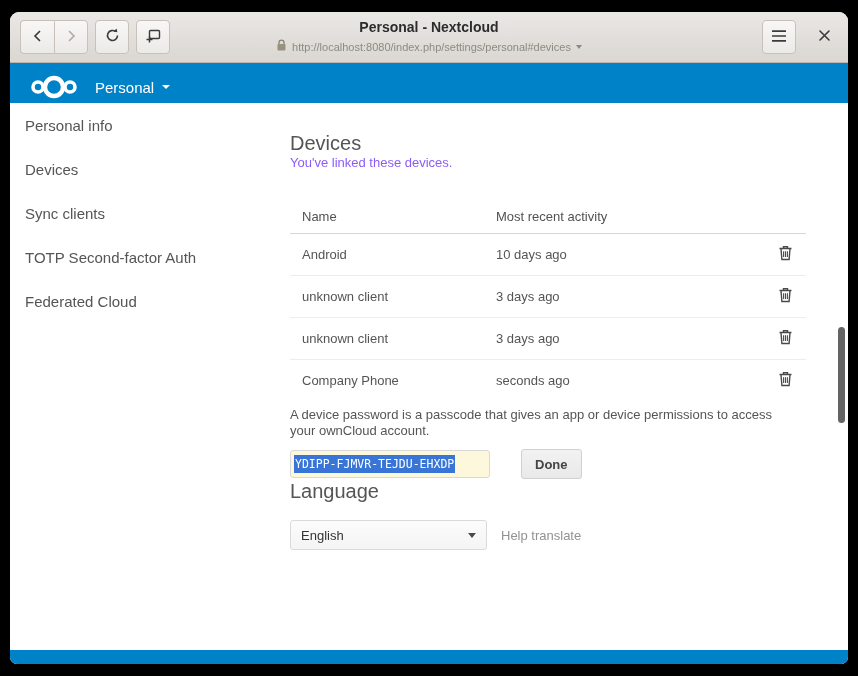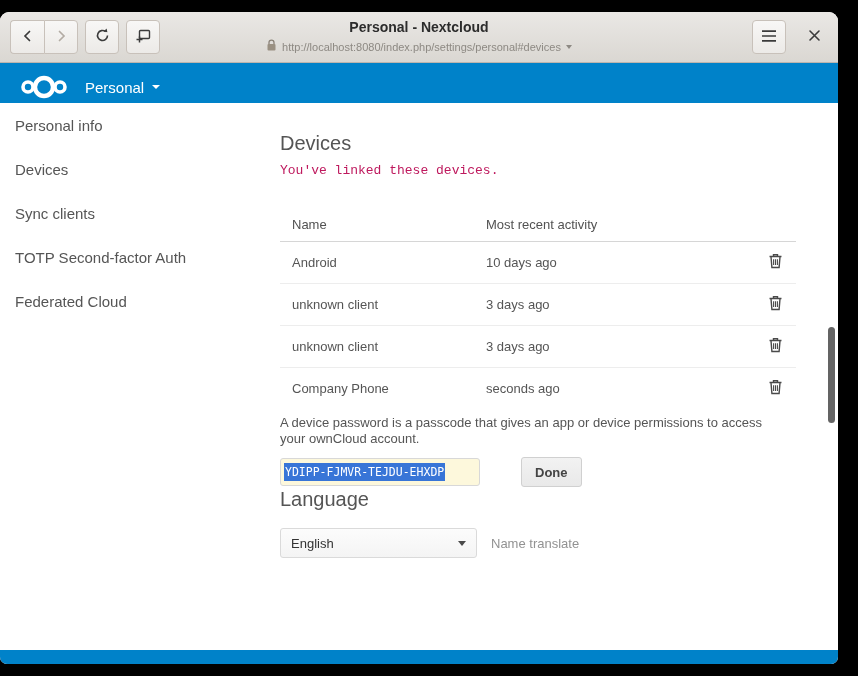--- a/index.html
+++ b/index.html
@@ -3,21 +3,21 @@
 <meta charset="utf-8">
 <style>
   html,body { margin:0; padding:0; }
   body {
     width:858px; height:676px;
     background:#000;
     font-family:"Liberation Sans", sans-serif;
     position:relative; overflow:hidden;
   }
   .window {
-    position:absolute; left:0; top:12px;
+    position:absolute; left:10px; top:12px;
     width:838px; height:652px;
     border-radius:9px 9px 7px 7px;
     overflow:hidden;
     display:flex; flex-direction:column;
     background:#fff;
     box-shadow:0 0 0 1px rgba(0,0,0,.45);
   }
 
   
   .titlebar {
@@ -61,34 +61,34 @@
   .caret-white { width:0; height:0; border-left:4px solid transparent; border-right:4px solid transparent; border-top:4.5px solid #fff; }
   .hspacer { flex:1; }
 
   
   .content { flex:1; display:flex; position:relative; background:#fff; overflow:hidden; }
   .sidebar { width:260px; flex:0 0 260px; padding-top:1px; box-sizing:border-box; }
   .side-item { height:44px; line-height:44px; padding-left:15px; font-size:15px; color:#555; cursor:pointer; white-space:nowrap; }
 
   .main { flex:1; padding:28px 0 0 20px; box-sizing:border-box; }
   h2.section { font-size:20px; font-weight:400; color:#555; margin:0; line-height:24px; }
-  .subtitle { font-size:13px; color:#be185d; margin-top:8px; line-height:16px;font-family:Liberation Mono, monospace; }
+  .subtitle { font-size:13px; color:#8b5cf6; margin-top:0; line-height:16px; }
 
   .dev-table { width:516px; margin-top:28px; font-size:13px; color:#555; }
   .thead-row { display:flex; align-items:center; height:34px; border-bottom:1px solid #d6d6d6; font-weight:400; color:#525252; }
   .trow { display:flex; align-items:center; height:41px; border-bottom:1px solid #ededed; }
   .trow:last-child { border-bottom:none; }
   .cell-name { width:206px; padding-left:12px; box-sizing:border-box; }
   .cell-act { flex:1; }
   .cell-del { width:42px; display:flex; justify-content:center; }
   .trash-btn { background:none; border:none; padding:3px; cursor:pointer; display:flex; }
 
   .note { width:500px; font-size:13px; color:#555; line-height:16px; margin-top:6px; }
 
-  .pw-row { display:flex; align-items:center; gap:19px; margin-top:10px; }
+  .pw-row { display:flex; align-items:center; gap:9px; margin-top:10px; }
   .pw-input {
     width:200px; height:28px; box-sizing:border-box;
     border:1px solid #d8d8d8; border-radius:3px;
     background:#fdf8dc;
     display:flex; align-items:center; padding:0 3px; overflow:hidden; cursor:text;
   }
   .pw-text {
     font-family:"DejaVu Sans Mono", monospace;
     font-size:11.5px; color:#fff; background:#3875d7;
     padding:2px 1px; white-space:nowrap;
@@ -303,21 +303,21 @@
         <button class="done-btn">Done</button>
       </div>
 
       <h2 class="section lang-heading">Language</h2>
 
       <div class="lang-row">
         <div class="lang-select">
           <span>English</span>
           <span class="select-arrow"></span>
         </div>
-        <span class="help-link">Name translate</span>
+        <span class="help-link">Help translate</span>
       </div>
 
     </div>
 
     <div class="scroll-thumb"></div>
   </div>
 
   <div class="bottombar"></div>
 </div>
 

